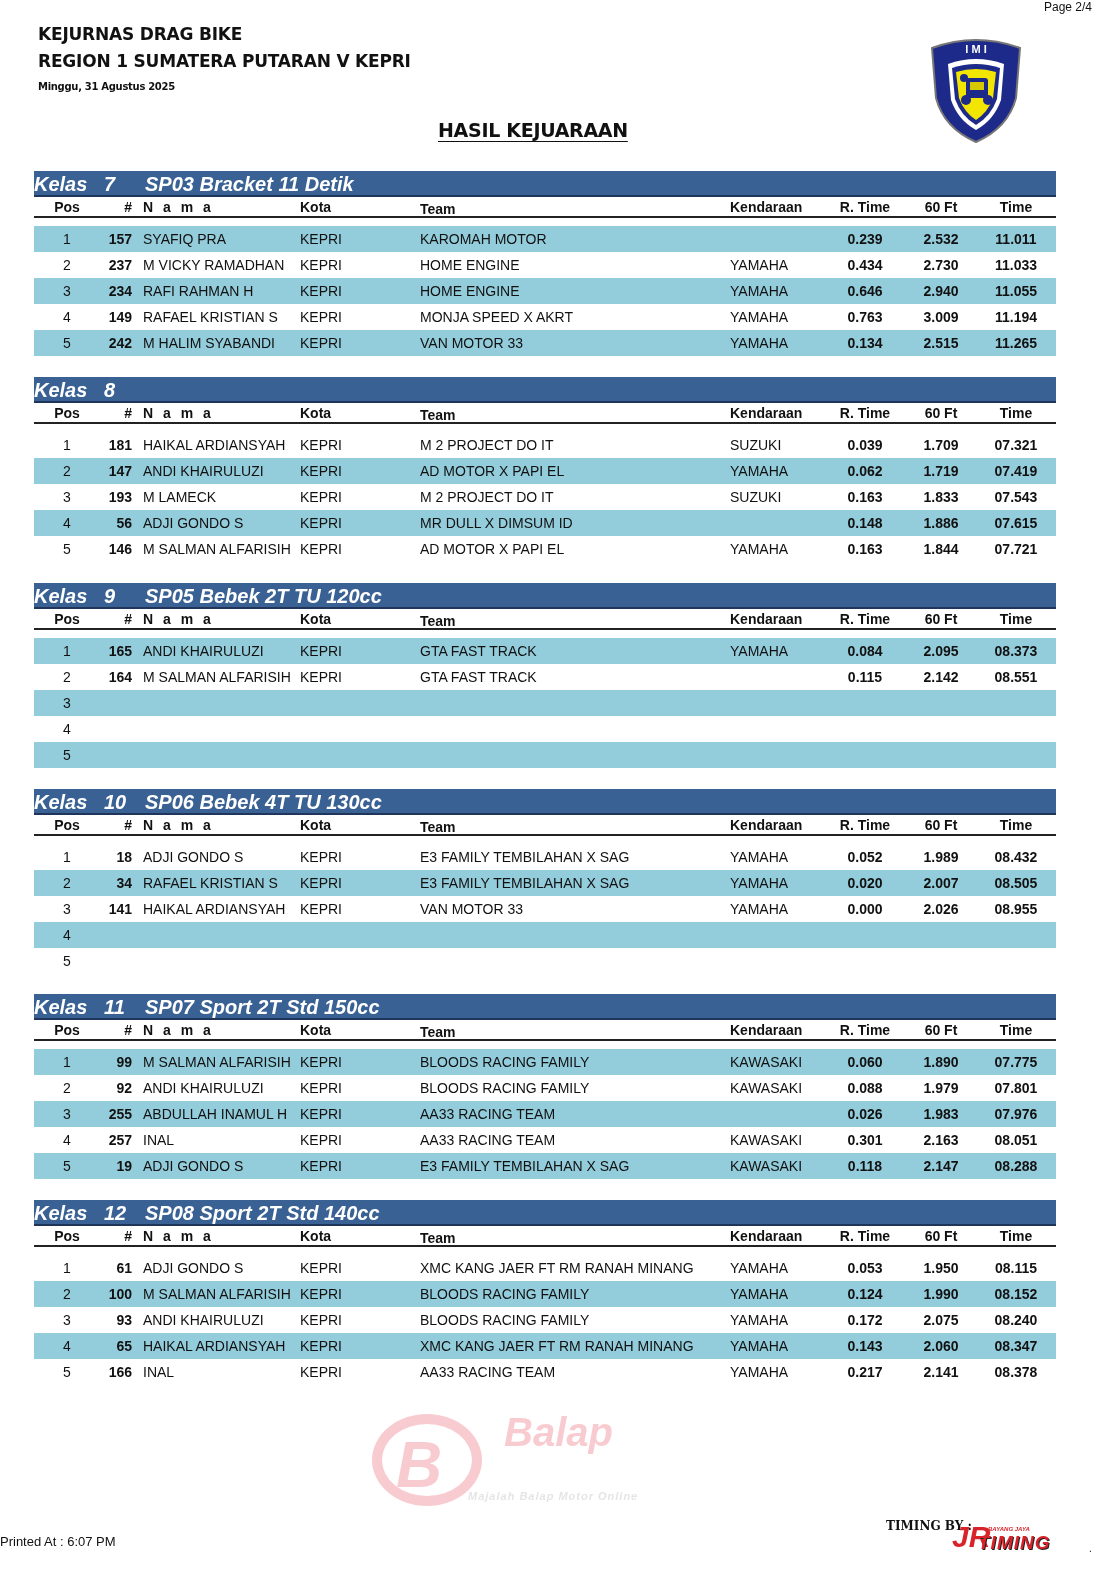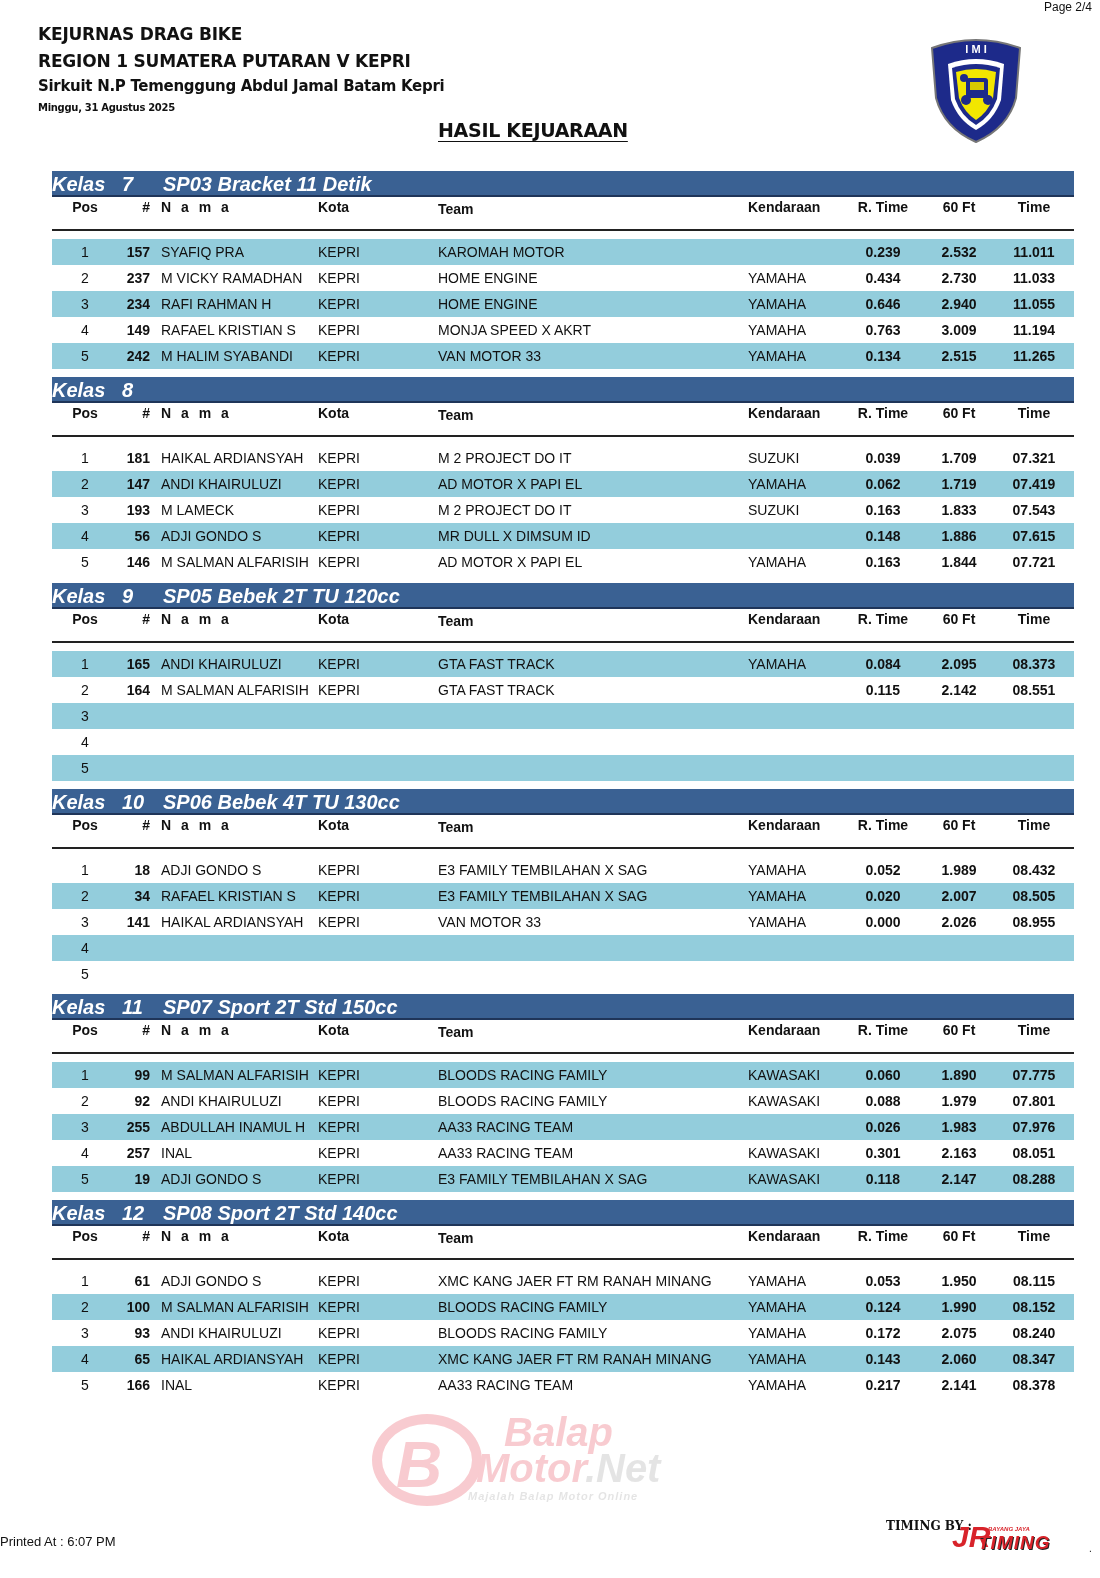--- a/index.html
+++ b/index.html
@@ -11,27 +11,27 @@
     .hdr { position: absolute; left: 38px; top: 22px; font-family: "DejaVu Sans", "Liberation Sans", sans-serif; font-weight: bold; color: #111; }
     .hdr .l1 { font-size: 17px; line-height: 24px; letter-spacing: -0.2px; }
     .hdr .l2 { font-size: 17px; line-height: 30px; letter-spacing: -0.2px; }
     .hdr .l3 { font-size: 15px; line-height: 21px; letter-spacing: -0.3px; }
     .hdr .l4 { font-size: 10px; line-height: 21px; letter-spacing: -0.3px; }
 
     .doc-title { position: absolute; top: 119px; left: 438px; font-family: "DejaVu Sans", "Liberation Sans", sans-serif; font-weight: bold; font-size: 19px; text-decoration: underline; text-underline-offset: 4px; letter-spacing: -0.3px; }
 
     .logo { position: absolute; left: 928px; top: 36px; width: 96px; height: 108px; }
 
-    .section { position: absolute; left: 52px; width: 1022px; }
+    .section { position: absolute; left: 34px; width: 1022px; }
     .sec-head { height: 26px; background: #3a6193; color: #fff; font-style: italic; font-weight: bold; font-size: 20px; line-height: 26px; position: relative; border-bottom: 2px solid #1f3559; }
     .sec-head .kelas-label { position: absolute; left: 0; }
     .sec-head .kelas-num { position: absolute; left: 70px; }
     .sec-head .kelas-name { position: absolute; left: 111px; }
 
-    .col-head { height: 34px; position: relative; font-weight: bold; font-size: 14px; line-height: 20px; border-bottom: 2px solid #222; }
+    .col-head { height: 21px; position: relative; font-weight: bold; font-size: 14px; line-height: 20px; border-bottom: 2px solid #222; }
     .row { height: 26px; position: relative; font-size: 14px; line-height: 26px; }
     .row.striped { background: #93cddc; }
     .gap { height: 8px; }
 
     .c { position: absolute; top: 0; white-space: nowrap; }
     .c-pos { left: 0; width: 66px; text-align: center; }
     .c-no { left: 60px; width: 38px; text-align: right; font-weight: bold; }
     .c-nama { left: 109px; }
     .c-kota { left: 266px; }
     .c-team { left: 386px; }
@@ -61,21 +61,20 @@
     .dot { position: absolute; left: 1089px; top: 1543px; font-size: 10px; }
   </style>
 </head>
 <body>
 
 <div class="page-num">Page 2/4</div>
 
 <div class="hdr">
   <div class="l1">KEJURNAS DRAG BIKE</div>
   <div class="l2">REGION 1 SUMATERA PUTARAN V KEPRI</div>
-  <div class="l3">Sirkuit N.P Temenggung Abdul Jamal Batam Kepri</div>
   <div class="l4">Minggu, 31 Agustus 2025</div>
 </div>
 <div class="doc-title">HASIL KEJUARAAN</div>
 
 <svg class="logo" viewBox="0 0 96 108">
   <path d="M4 12 Q48 -4 92 12 L88 62 Q80 92 48 106 Q16 92 8 62 Z" fill="#1d2a8a" stroke="#777" stroke-width="2"></path>
   <path d="M20 28 Q48 18 76 28 L73 64 Q66 84 48 94 Q30 84 23 64 Z" fill="#ffffff"></path>
   <path d="M24 32 Q48 24 72 32 L69 63 Q63 80 48 89 Q33 80 27 63 Z" fill="#1d2a8a"></path>
   <path d="M28 36 Q48 30 68 36 L65 62 Q60 76 48 84 Q36 76 31 62 Z" fill="#f2e600"></path>
   <rect x="38" y="42" width="22" height="20" rx="3" fill="#1d2a8a"></rect>
@@ -493,21 +492,20 @@
     <span class="c c-60">2.141</span>
     <span class="c c-time">08.378</span>
   </div>
 </div>
 
 <div class="watermark">
   <div class="wm-b">
       <span>B</span>
     </div>
   <div class="wm-t1">Balap</div>
-  <div class="wm-t2"><span>Motor</span><span class="net">.Net</span></div>
   <div class="wm-t3">Majalah Balap Motor Online</div>
 </div>
 
 <div class="timing-by">TIMING BY :</div>
 <div class="timing-logo">
   <span class="jr">JR</span>
   <span class="small">BAYANG JAYA</span>
   <span class="big">TIMING</span>
 </div>
 <div class="printed">Printed At : 6:07 PM</div>

